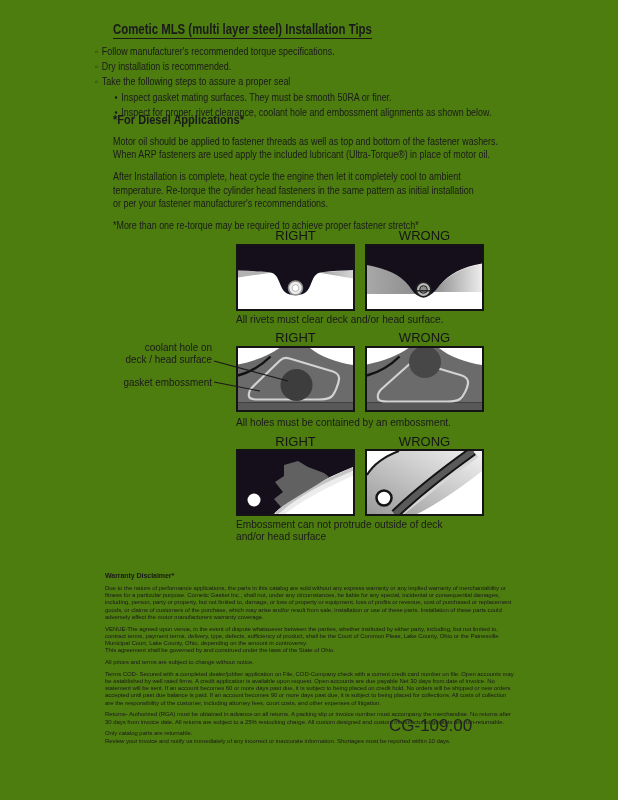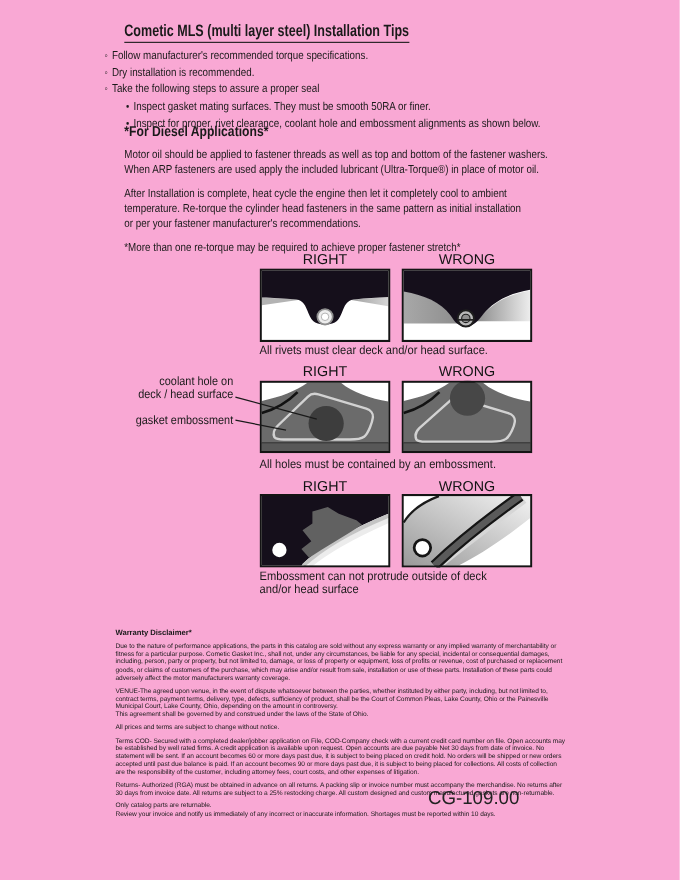--- a/index.html
+++ b/index.html
@@ -1,18 +1,18 @@
 <!DOCTYPE html>
 <html><head>
 <meta charset="utf-8">
 <style>
   * { margin:0; padding:0; box-sizing:border-box; }
   html,body { background:#ffffff; }
   .page {
-    position:relative; width:618px; height:800px; background:#f9a8d4;
+    position:relative; width:618px; height:800px; background:#4d7c0f;
     font-family:"Liberation Sans", sans-serif; color:#1a1a1a; overflow:hidden;
   }
   .title {
     position:absolute; left:113px; top:20px; font-size:15px; font-weight:bold;
     white-space:nowrap; border-bottom:1.6px solid #1a1a1a; padding-bottom:1px;
     transform:scaleX(0.76); transform-origin:0 0; letter-spacing:0;
   }
   .tips { position:absolute; left:95px; top:44px; transform:scaleX(0.85); transform-origin:0 0; }
   .b-row { display:flex; align-items:baseline; line-height:14.2px; font-size:10.5px; white-space:nowrap; }
   .b-row .b-glyph { width:8px; font-size:10px; }

